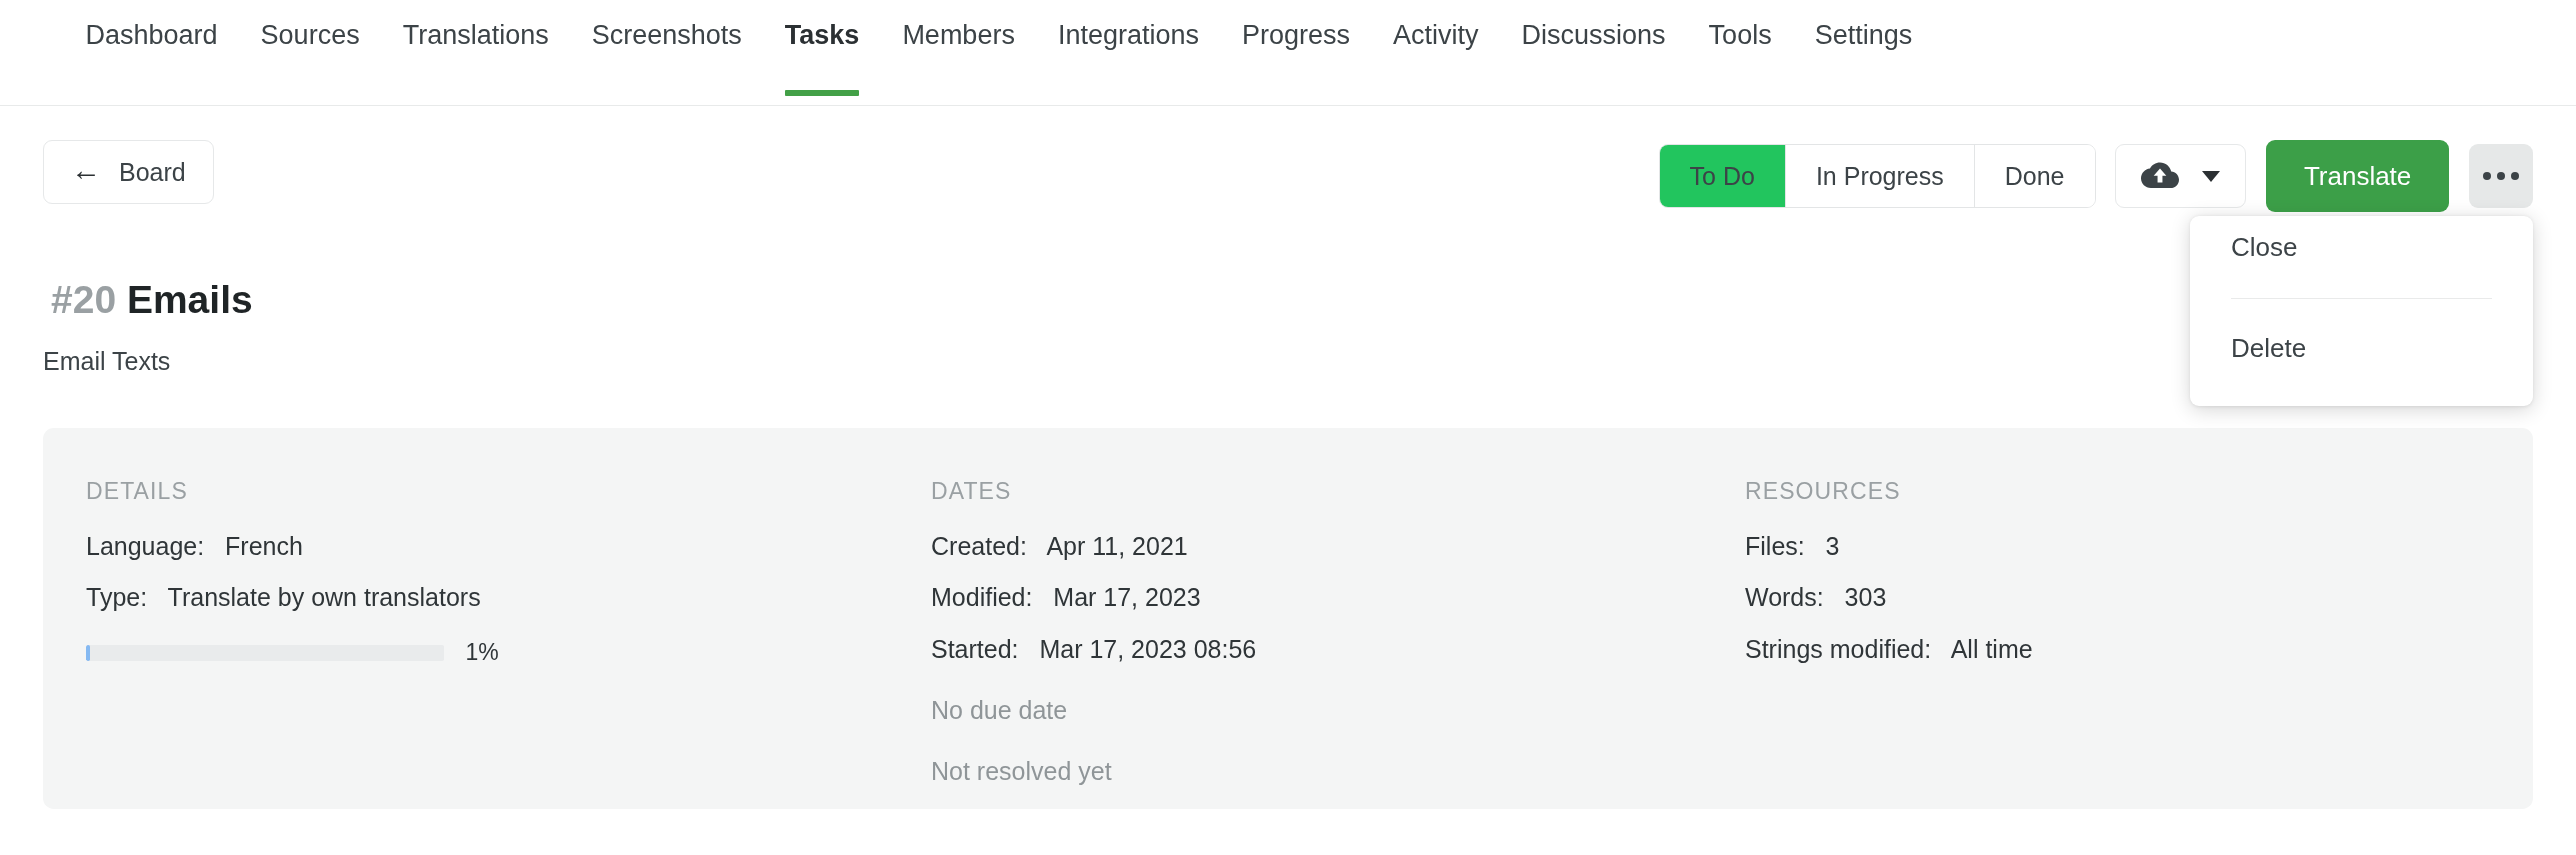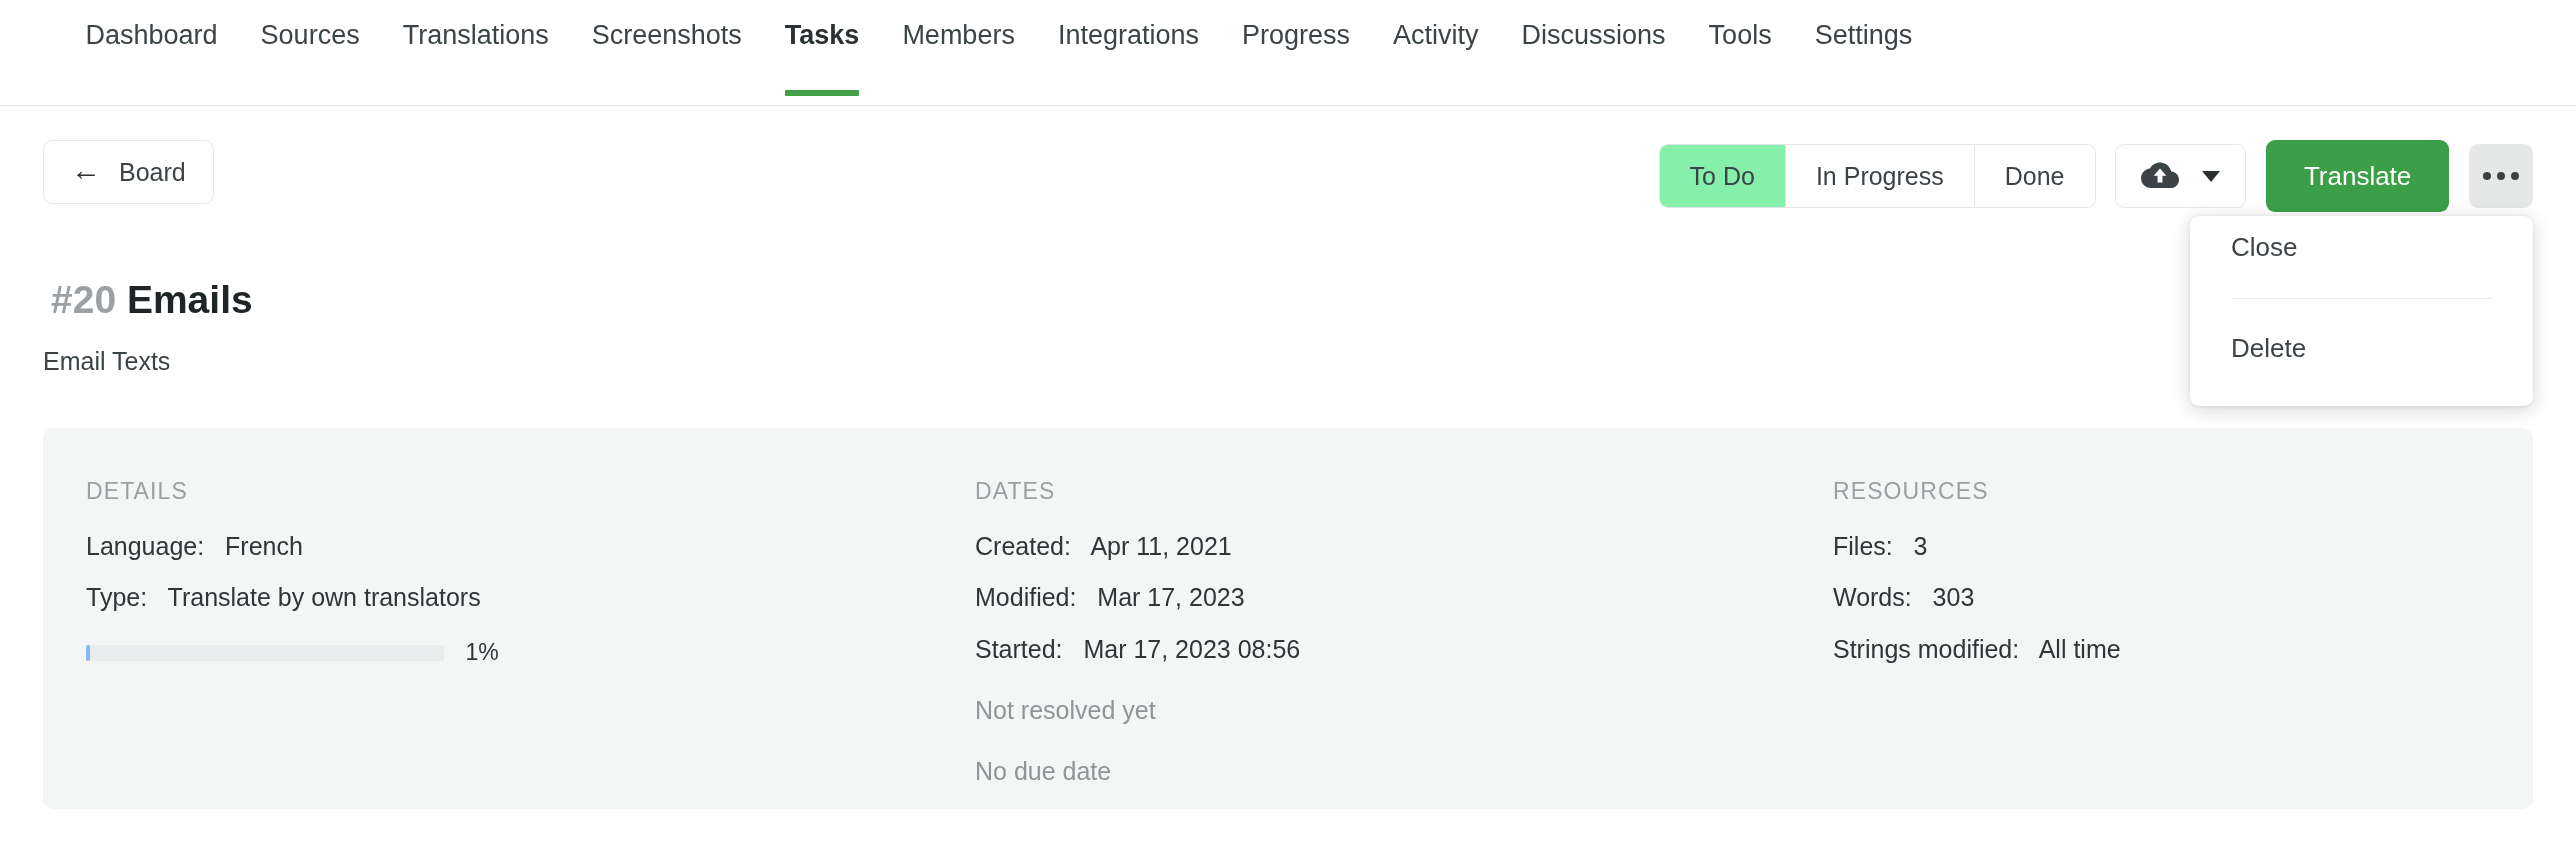--- a/index.html
+++ b/index.html
@@ -88,21 +88,21 @@
     display: flex; align-items: center; justify-content: center;
     padding: 0 30px;
     font-size: 25px;
     color: #3c4347;
     background: #fff;
     border-right: 1.8px solid #e3e5e6;
     cursor: pointer;
     white-space: nowrap;
   }
   .seg:last-child { border-right: none; }
-  .seg.active { background: #86efac; }
+  .seg.active { background: #22c55e; }
 
   .cloud-btn {
     display: flex; align-items: center; gap: 23px;
     height: 64px;
     padding: 0 25px;
     border: 1.8px solid #e6e8e9;
     border-radius: 9px;
     background: #fff;
     cursor: pointer;
   }
@@ -195,21 +195,20 @@
   .card {
     position: absolute;
     left: 43px; top: 428px;
     width: 2490px; height: 381px;
     background: #f4f5f5;
     border-radius: 10.7px;
   }
   .card-cols {
     display: flex;
     padding: 50px 0 0 43px;
-    gap: 44px;
   }
   .col { flex: 0 0 auto; }
   .col-details   { width: 845px; }
   .col-dates     { width: 814px; }
   .col-resources { width: 733px; }
 
   .col-head {
     font-size: 23px;
     letter-spacing: 1.1px;
     color: #9aa0a3;
@@ -352,22 +351,22 @@
       <div class="row">
         <span class="lbl">Modified:</span>
         <span>&nbsp;</span>
         <span class="val">Mar 17, 2023</span>
       </div>
       <div class="row">
         <span class="lbl">Started:</span>
         <span>&nbsp;</span>
         <span class="val">Mar 17, 2023 08:56</span>
       </div>
+      <div class="row muted" style="margin-top:32px">No due date</div>
       <div class="row muted" style="margin-top:32px">Not resolved yet</div>
-      <div class="row muted" style="margin-top:32px">No due date</div>
     </div>
 
     <div class="col col-resources">
       <div class="col-head">RESOURCES</div>
       <div class="row">
         <span class="lbl">Files:</span>
         <span>&nbsp;</span>
         <span class="val">3</span>
       </div>
       <div class="row">

